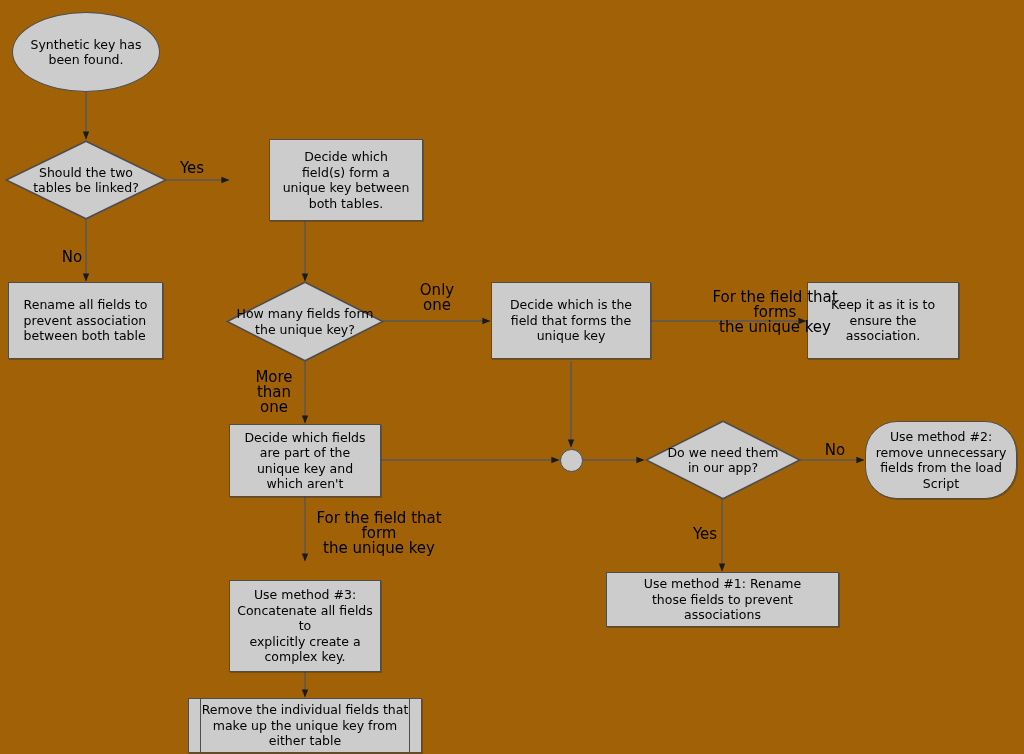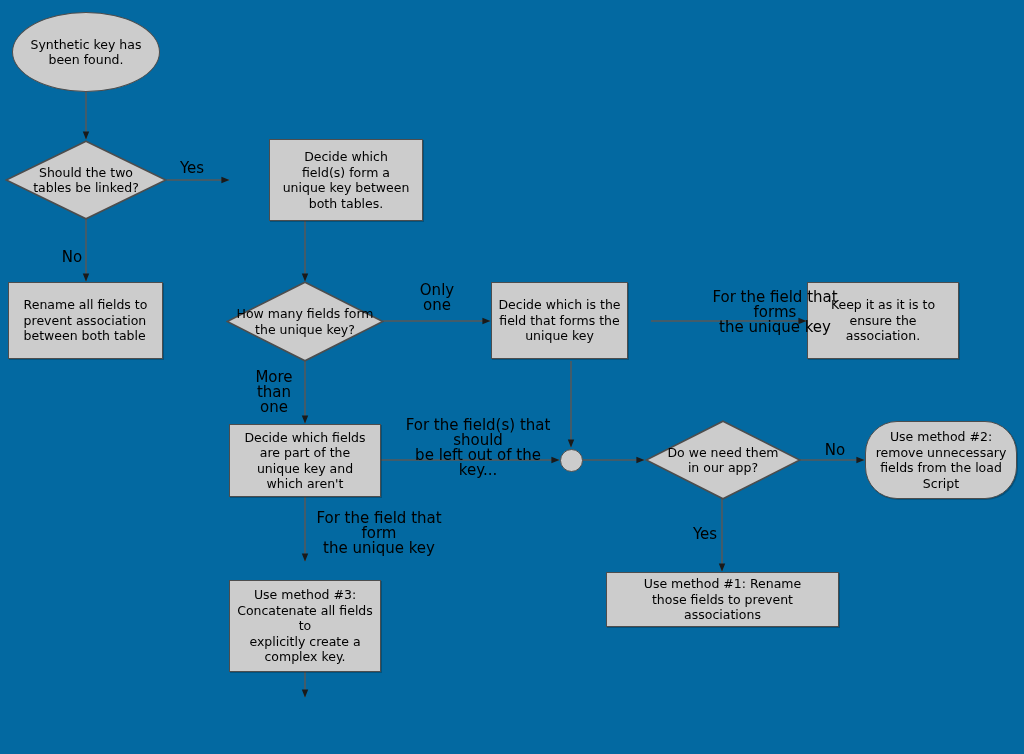--- a/index.html
+++ b/index.html
@@ -8,21 +8,21 @@
     padding: 0;
     background: #ffffff;
   }
   body {
     font-family: "DejaVu Sans", "Liberation Sans", sans-serif;
   }
   #canvas {
     position: relative;
     width: 1024px;
     height: 754px;
-    background: #0369a1;
+    background: #a16207;
     overflow: hidden;
   }
   #edges {
     position: absolute;
     left: 0;
     top: 0;
     width: 1024px;
     height: 754px;
     pointer-events: none;
   }
@@ -179,21 +179,21 @@
   </div>
 
   <div class="node diamond" style="left:226px; top:281px; width:158px; height:81px;">
     <svg class="dia-shape" viewBox="0 0 158 81" preserveAspectRatio="none">
       <polygon points="79,1.2 156.8,40.5 79,79.8 1.2,40.5" fill="#cccccc" stroke="#4d4d4d" stroke-width="1.6"></polygon>
     </svg>
     <span class="txt">How many fields form
 the unique key?</span>
   </div>
 
-  <div class="node box" style="left:491px; top:282px; width:137px; height:77px;">
+  <div class="node box" style="left:491px; top:282px; width:160px; height:77px;">
     <span class="txt">Decide which is the
 field that forms the
 unique key</span>
   </div>
 
   <div class="node box" style="left:807px; top:282px; width:152px; height:77px;">
     <span class="txt">Keep it as it is to
 ensure the
 association.</span>
   </div>
@@ -228,36 +228,39 @@
 associations</span>
   </div>
 
   <div class="node box" style="left:229px; top:580px; width:152px; height:92px;">
     <span class="txt">Use method #3:
 Concatenate all fields to
 explicitly create a
 complex key.</span>
   </div>
 
+  <div class="node predef" style="left:188px; top:698px; width:234px; height:55px;">
+    <span class="txt">Remove the individual fields that
+make up the unique key from
+either table</span>
+  </div>
 
   <div class="elabel" style="left:170px; top:161px; width:44px;">Yes</div>
 
   <div class="elabel" style="left:52px; top:250px; width:40px;">No</div>
 
   <div class="elabel" style="left:408px; top:283px; width:58px;">Only
 one</div>
 
   <div class="elabel" style="left:243px; top:370px; width:62px;">More
 than one</div>
 
   <div class="elabel" style="left:700px; top:290px; width:150px;">For the field that forms
 the unique key</div>
 
-  <div class="elabel" style="left:396px; top:418px; width:164px;">For the field(s) that should
-be left out of the key...</div>
 
   <div class="elabel" style="left:310px; top:511px; width:138px;">For the field that form
 the unique key</div>
 
   <div class="elabel" style="left:820px; top:443px; width:30px;">No</div>
 
   <div class="elabel" style="left:688px; top:527px; width:34px;">Yes</div>
 
 </div>
 

